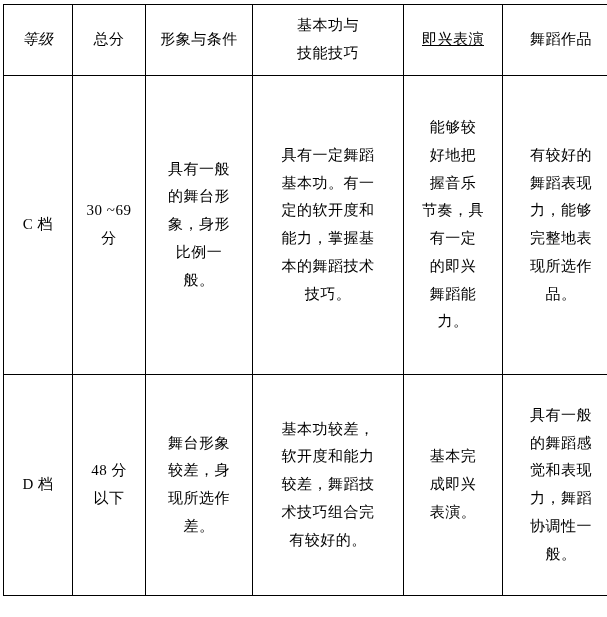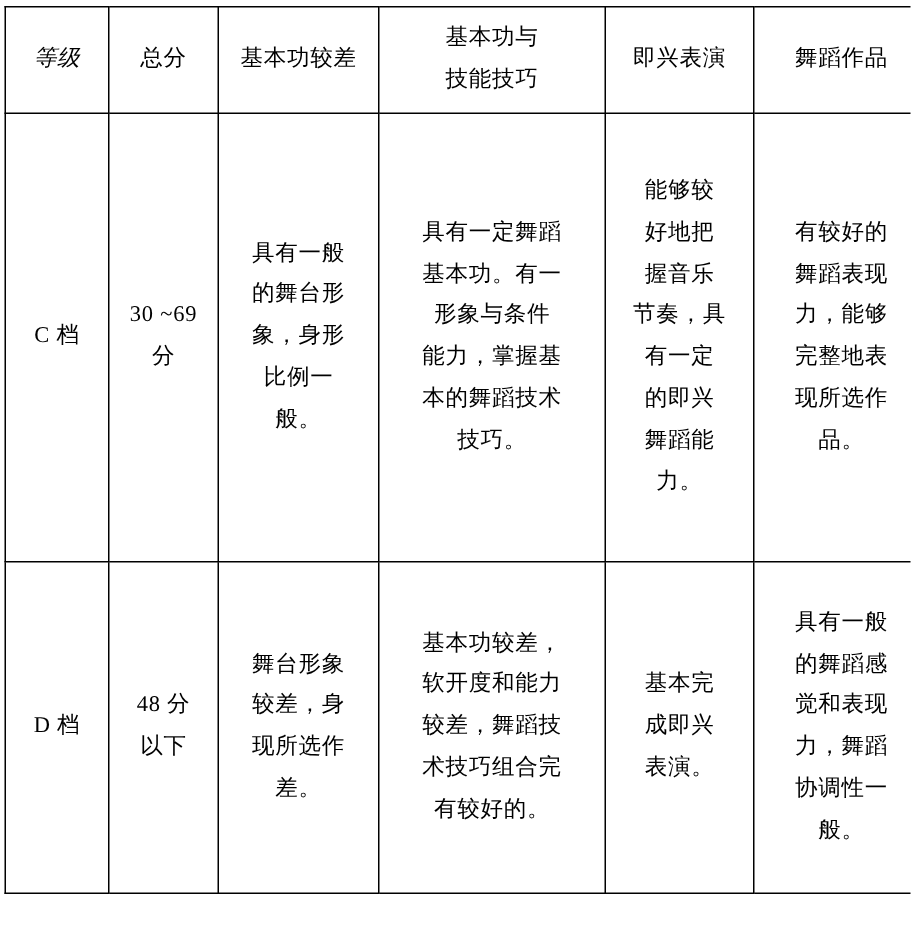--- a/index.html
+++ b/index.html
@@ -31,21 +31,21 @@
     letter-spacing: 0.5px;
     word-break: break-all;
   }
   thead td {
     height: 62px;
   }
   .col-grade   { width: 58px; font-style: italic; }
   .col-score   { width: 62px; }
   .col-image   { width: 96px; }
   .col-basic   { width: 140px; }
-  .col-improv  { width: 88px; }
+  .col-improv  { width: 88px; text-decoration: underline; }
   .col-work    { width: 106px; }
   .row-c td { height: 290px; }
   .row-d td { height: 212px; }
   .cell-text {
     display: block;
     white-space: pre-line;
   }
 </style>
 </head>
 <body>
@@ -53,21 +53,21 @@
 <table id="grade-table">
   <thead>
     <tr>
       <td class="col-grade">
           <span class="cell-text">等级</span>
         </td>
       <td class="col-score">
           <span class="cell-text">总分</span>
         </td>
       <td class="col-image">
-          <span class="cell-text">基本功较差</span>
+          <span class="cell-text">形象与条件</span>
         </td>
       <td class="col-basic">
           <span class="cell-text">基本功与
 技能技巧</span>
         </td>
       <td class="col-improv">
           <span class="cell-text">即兴表演</span>
         </td>
       <td class="col-work">
           <span class="cell-text">舞蹈作品</span>
@@ -86,21 +86,21 @@
       <td>
           <span class="cell-text">具有一般
 的舞台形
 象，身形
 比例一
 般。</span>
         </td>
       <td>
           <span class="cell-text">具有一定舞蹈
 基本功。有一
-形象与条件
+定的软开度和
 能力，掌握基
 本的舞蹈技术
 技巧。</span>
         </td>
       <td>
           <span class="cell-text">能够较
 好地把
 握音乐
 节奏，具
 有一定

